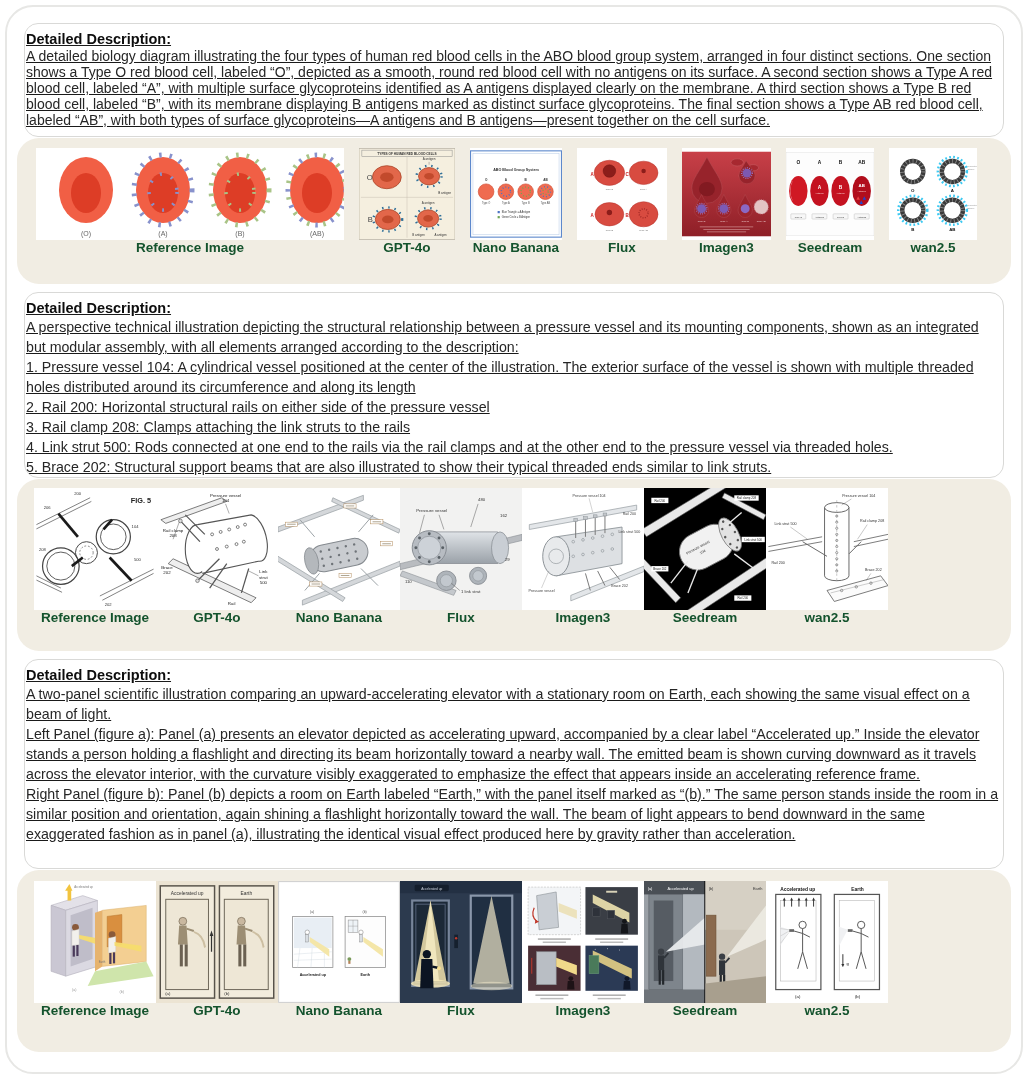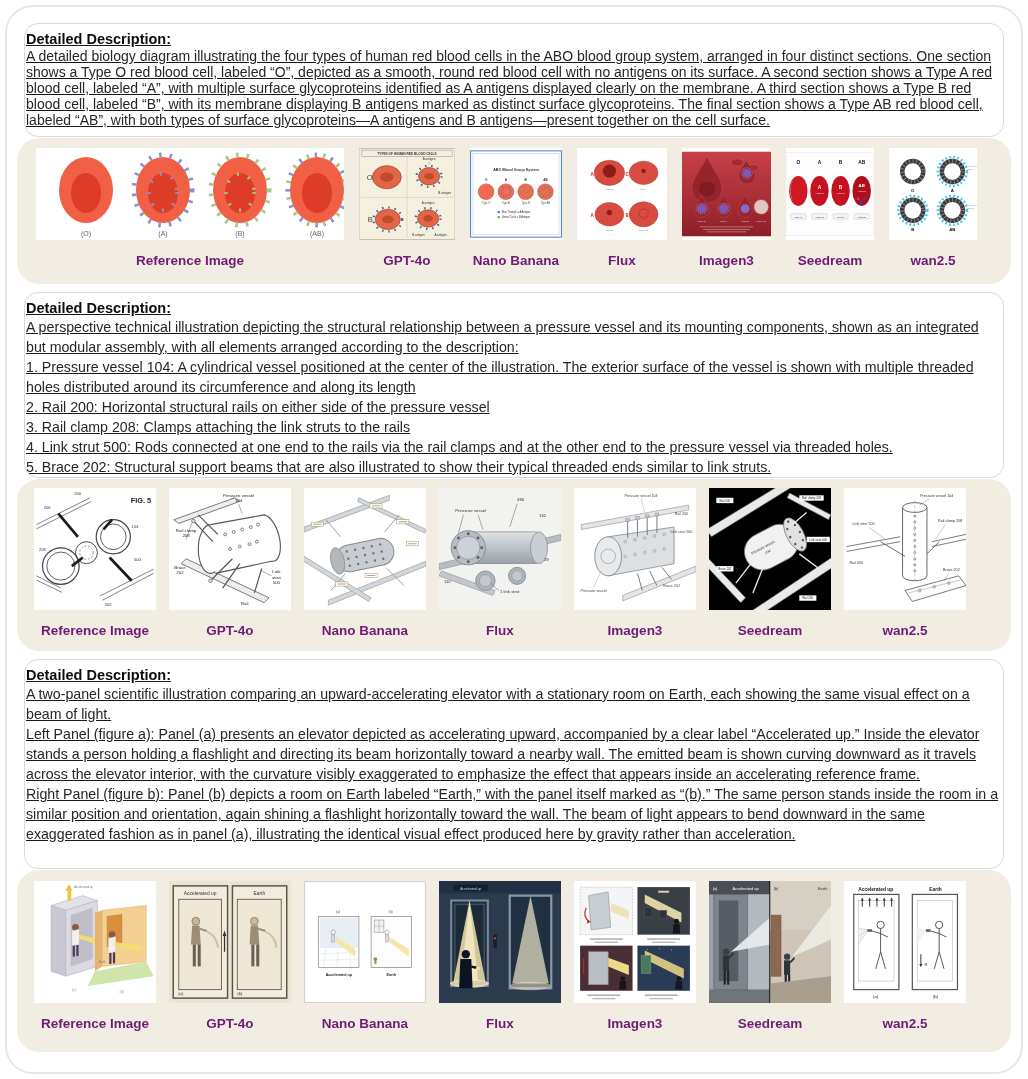--- a/index.html
+++ b/index.html
@@ -13,24 +13,24 @@
   .desc-heading { font-weight:bold; font-size:14.5px; color:#0d0d0d; margin-bottom:1px; }
   .desc-body { color:#262626; white-space:pre-line; }
   .desc-body.sm { font-size:14px; line-height:16px; }
   .desc-body.lg { font-size:14.2px; line-height:20px; }
   .img-card { background:#f1ede3; border-radius:22px; margin:0 0 8px; overflow:hidden; }
   .img-card.c1 { height:146px; padding:10px 0 0 19px; }
   .img-card.c2 { height:172px; padding:9px 0 0 17px; }
   .img-card.c3 { height:182px; padding:11px 0 0 17px; }
   .fig-row { display:flex; align-items:flex-start; }
   .fig-row.r1 { gap:15px; }
-  .fig-row.rsq { gap:13px; }
+  .fig-row.rsq { }
   .fig { display:flex; flex-direction:column; align-items:center; }
   .fig-img { display:block; background:#fff; }
-  .fig-label { font-weight:bold; font-size:13.5px; color:#701a75; margin-top:13px; text-align:center; }
+  .fig-label { font-weight:bold; font-size:13.5px; color:#14532d; text-align:center; }
   svg text { font-family:"Liberation Sans",sans-serif; }
 </style>
 </head>
 <body>
 
 <div class="page">
 
   <section>
     <div class="desc-card h1">
       <div class="desc-heading">Detailed Description:</div>

